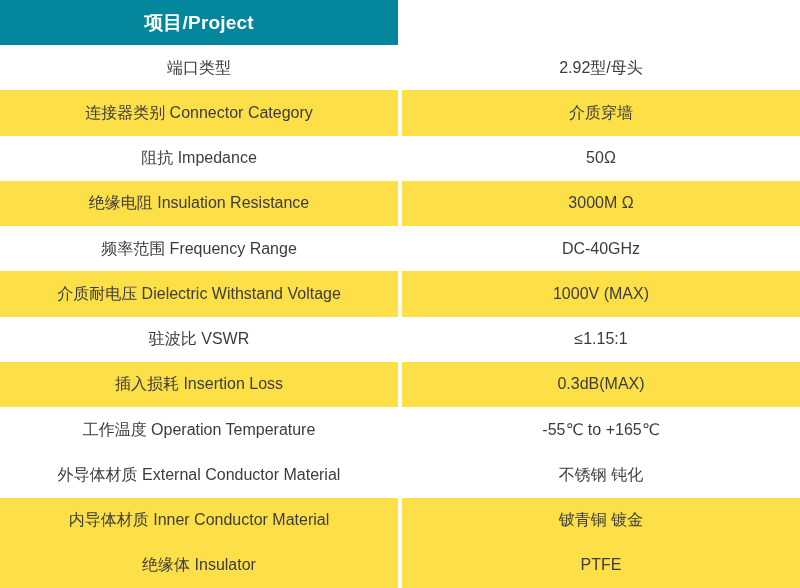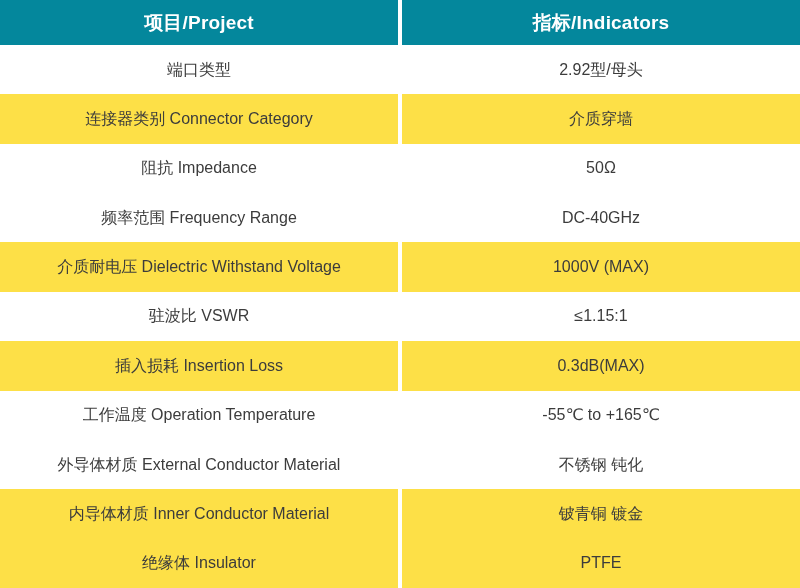--- a/index.html
+++ b/index.html
@@ -62,38 +62,42 @@
   .row.body.even .cell { background: #fde047; }
 </style>
 </head>
 <body>
 
 <div class="spec-table">
 
   <div class="row header">
     <div class="cell project">项目/Project</div>
     <div class="divider"></div>
-    <div class="cell indicator">指标/Indicators</div>
   </div>
 
   <div id="rows-container" style="display: flex; flex-direction: column; flex: 1 1 auto; min-height: 0px;">
       <div class="row body odd">
         <div class="cell project">端口类型</div>
         <div class="divider"></div>
         <div class="cell indicator">2.92型/母头</div>
       </div>
       <div class="row body even">
         <div class="cell project">连接器类别 Connector Category</div>
         <div class="divider"></div>
         <div class="cell indicator">介质穿墙</div>
       </div>
       <div class="row body odd">
         <div class="cell project">阻抗 Impedance</div>
         <div class="divider"></div>
         <div class="cell indicator">50Ω</div>
+      </div>
+      <div class="row body even">
+        <div class="cell project">绝缘电阻 Insulation Resistance</div>
+        <div class="divider"></div>
+        <div class="cell indicator">3000M Ω</div>
       </div>
       <div class="row body odd">
         <div class="cell project">频率范围 Frequency Range</div>
         <div class="divider"></div>
         <div class="cell indicator">DC-40GHz</div>
       </div>
       <div class="row body even">
         <div class="cell project">介质耐电压 Dielectric Withstand Voltage</div>
         <div class="divider"></div>
         <div class="cell indicator">1000V (MAX)</div>

